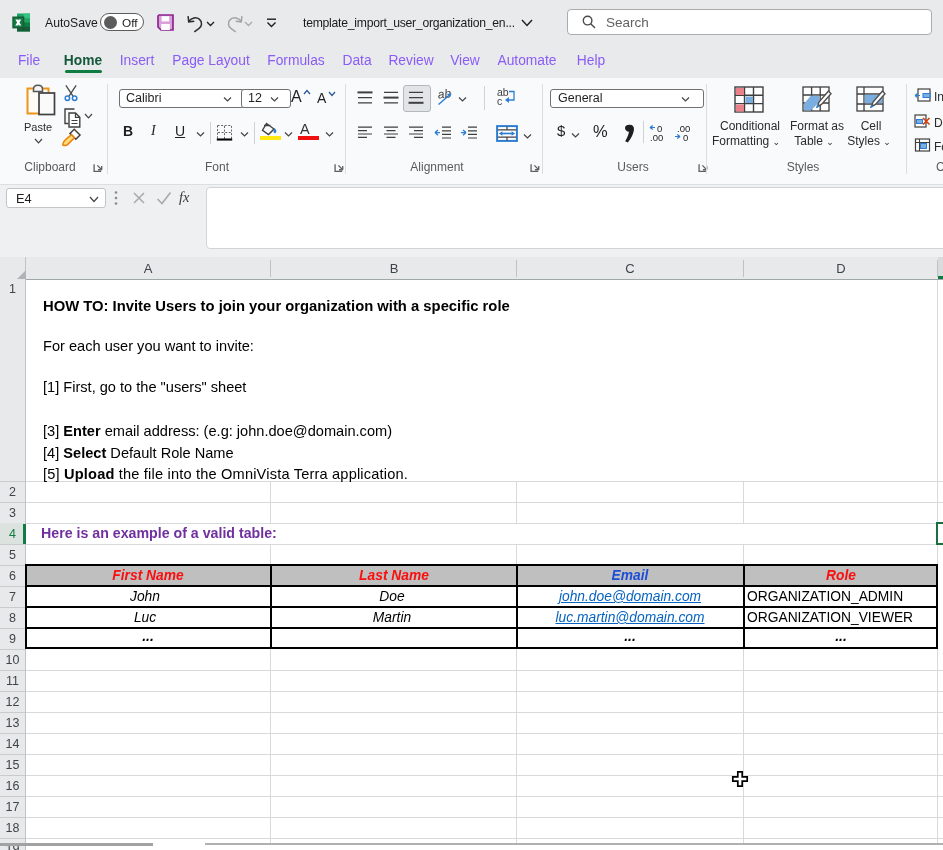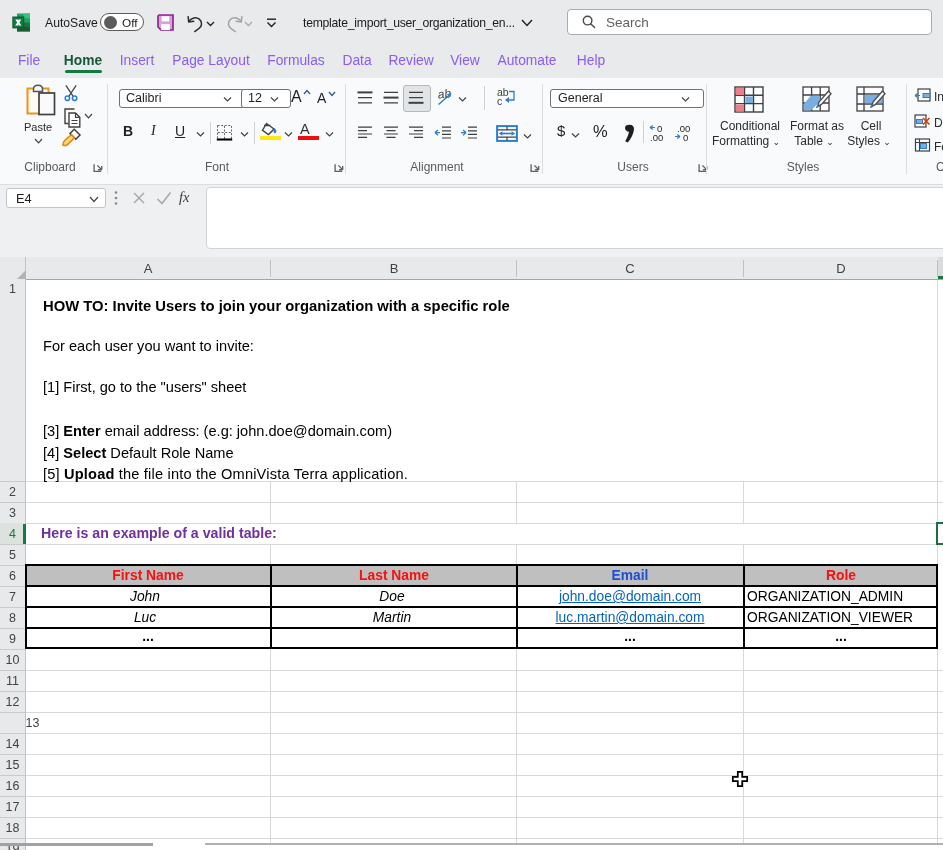--- a/index.html
+++ b/index.html
@@ -21,21 +21,21 @@
   .ricon{position:absolute;}
   .rtext{position:absolute;font-size:12px;color:#2b2b2b;transform:translateX(-50%);white-space:nowrap;text-align:center;}
   
   #colhdr{left:0;top:257px;width:943px;height:23px;background:#e7e9ea;border-bottom:1px solid #9fa8a6;box-sizing:border-box;}
   .colL{position:absolute;top:259px;height:19px;line-height:19px;font-size:13px;color:#3f4547;transform:translateX(-50%);}
   .rowL{position:absolute;left:0;width:25px;text-align:center;font-size:12.5px;color:#3f4547;}
   .hline{position:absolute;height:1px;background:#d7d9da;}
   .vline{position:absolute;width:1px;background:#d7d9da;}
   .blk{position:absolute;background:#000;}
   .cellt{position:absolute;font-size:13.8px;color:#000;white-space:nowrap;}
-  .ctr{transform:translateX(-50%);text-align:center;}
+  .ctr{transform:translateX(-50%);text-align:center;font-style:italic;}
 </style>
 </head>
 <body>
 <div id="app">
   <div class="abs" id="titlebar"></div>
   <div class="abs" id="tabbar"></div>
   <div class="abs" id="ribbon"></div>
   <div class="abs" id="fbar"></div>
 
   <svg class="abs" style="left:12px;top:13px;" width="19" height="19" viewBox="0 0 19 19">
@@ -410,21 +410,21 @@
   <div class="rowL" style="top:526.5px;color:#107c41;">4</div>
   <div class="abs" style="left:23px;top:523.5px;width:3px;height:20px;background:#107c41;"></div>
   <div class="rowL" style="top:547.5px;">5</div>
   <div class="rowL" style="top:568.5px;">6</div>
   <div class="rowL" style="top:589.5px;">7</div>
   <div class="rowL" style="top:610.5px;">8</div>
   <div class="rowL" style="top:631.5px;">9</div>
   <div class="rowL" style="top:652.5px;text-align:center;">10</div>
   <div class="rowL" style="top:673.5px;">11</div>
   <div class="rowL" style="top:694.5px;">12</div>
-  <div class="rowL" style="top:715.5px;margin-left:20px;">13</div>
+  <div class="rowL" style="top:715.5px;">13</div>
   <div class="rowL" style="top:736.5px;">14</div>
   <div class="rowL" style="top:757.5px;">15</div>
   <div class="rowL" style="top:778.5px;">16</div>
   <div class="rowL" style="top:799.5px;">17</div>
   <div class="rowL" style="top:820.5px;">18</div>
   <div class="rowL" style="top:841.5px;">19</div>
 
   <div class="cellt" id="t-title" style="left:43px;top:297.5px;font-weight:bold;font-size:14.8px;">HOW TO: Invite Users to join your organization with a specific role</div>
   <div class="cellt" id="t-for" style="left:43px;top:338px;font-size:14.6px;">For each user you want to invite:</div>
   <div class="cellt" style="left:43px;top:378.8px;font-size:14.6px;">[1] First, go to the "users" sheet</div>

